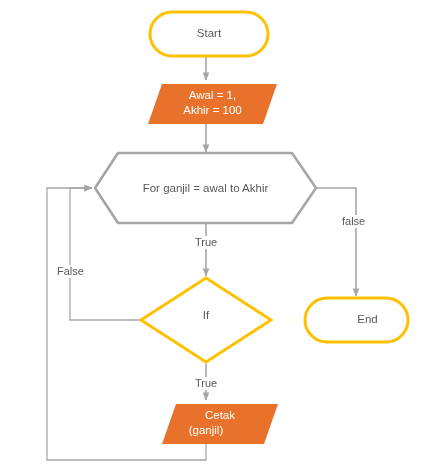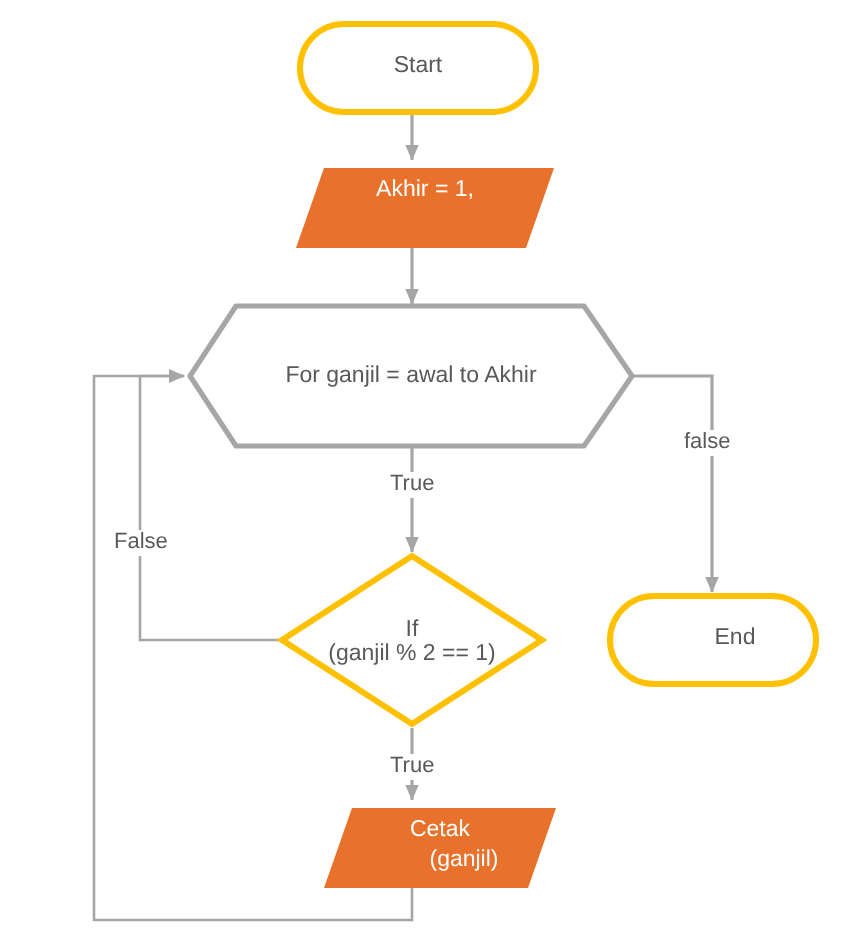--- a/index.html
+++ b/index.html
@@ -109,29 +109,29 @@
       <polygon points="176,404 278,404 264,444 162,444" fill="#E8722C"></polygon>
     </g>
 
     <g>
       <rect x="305" y="298" width="103" height="44" rx="22" ry="22" fill="#FFFFFF" stroke="#FFC000" stroke-width="3"></rect>
     </g>
   </svg>
 
   <div class="node-text t-dark" style="left:150px; top:26px; width:118px;">Start</div>
 
-  <div class="node-text t-white" style="left:148px; top:88px; width:129px;">Akhir = 1,</div>
+  <div class="node-text t-white" style="left:148px; top:88px; width:129px;">Awal = 1,</div>
+  <div class="node-text t-white" style="left:148px; top:103px; width:129px;">Akhir = 100</div>
 
   <div class="node-text t-dark" style="left:95px; top:181px; width:221px;text-align:center;">For ganjil = awal to Akhir</div>
 
   <div class="node-text t-dark" style="left:141px; top:308px; width:130px;">If</div>
-  <div class="node-text t-dark" style="left:141px; top:320px; width:130px;">(ganjil % 2 == 1)</div>
 
   <div class="node-text t-white" style="left:162px; top:408px; width:116px;">Cetak</div>
-  <div class="node-text t-white" style="left:174px; top:423px; width:116px;">(ganjil)</div>
+  <div class="node-text t-white" style="left:148px; top:423px; width:116px;">(ganjil)</div>
 
   <div class="node-text t-dark" style="left:316px; top:312px; width:103px;">End</div>
 
   <div class="edge-label" style="left:193px; top:236px;">True</div>
 
   <div class="edge-label" style="left:340px; top:215px;">false</div>
 
   <div class="edge-label" style="left:193px; top:377px;">True</div>
 
   <div class="edge-label" style="left:55px; top:265px;">False</div>

